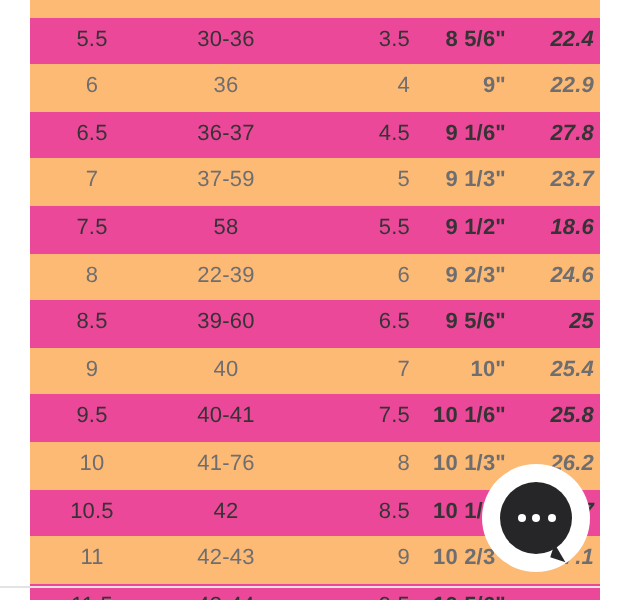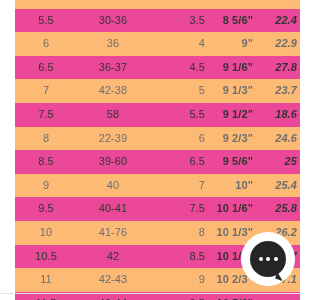--- a/index.html
+++ b/index.html
@@ -135,21 +135,21 @@
           <td class="cell gutter"></td>
           <td class="cell c-us">6.5</td>
           <td class="cell c-eu">36-37</td>
           <td class="cell c-uk">4.5</td>
           <td class="cell c-in">9 1/6"</td>
           <td class="cell c-cm">27.8</td>
         </tr>
         <tr class="row shaded">
           <td class="cell gutter"></td>
           <td class="cell c-us">7</td>
-          <td class="cell c-eu">42-38</td>
+          <td class="cell c-eu">37-59</td>
           <td class="cell c-uk">5</td>
           <td class="cell c-in">9 1/3"</td>
           <td class="cell c-cm">23.7</td>
         </tr>
         <tr class="row plain">
           <td class="cell gutter"></td>
           <td class="cell c-us">7.5</td>
           <td class="cell c-eu">58</td>
           <td class="cell c-uk">5.5</td>
           <td class="cell c-in">9 1/2"</td>

